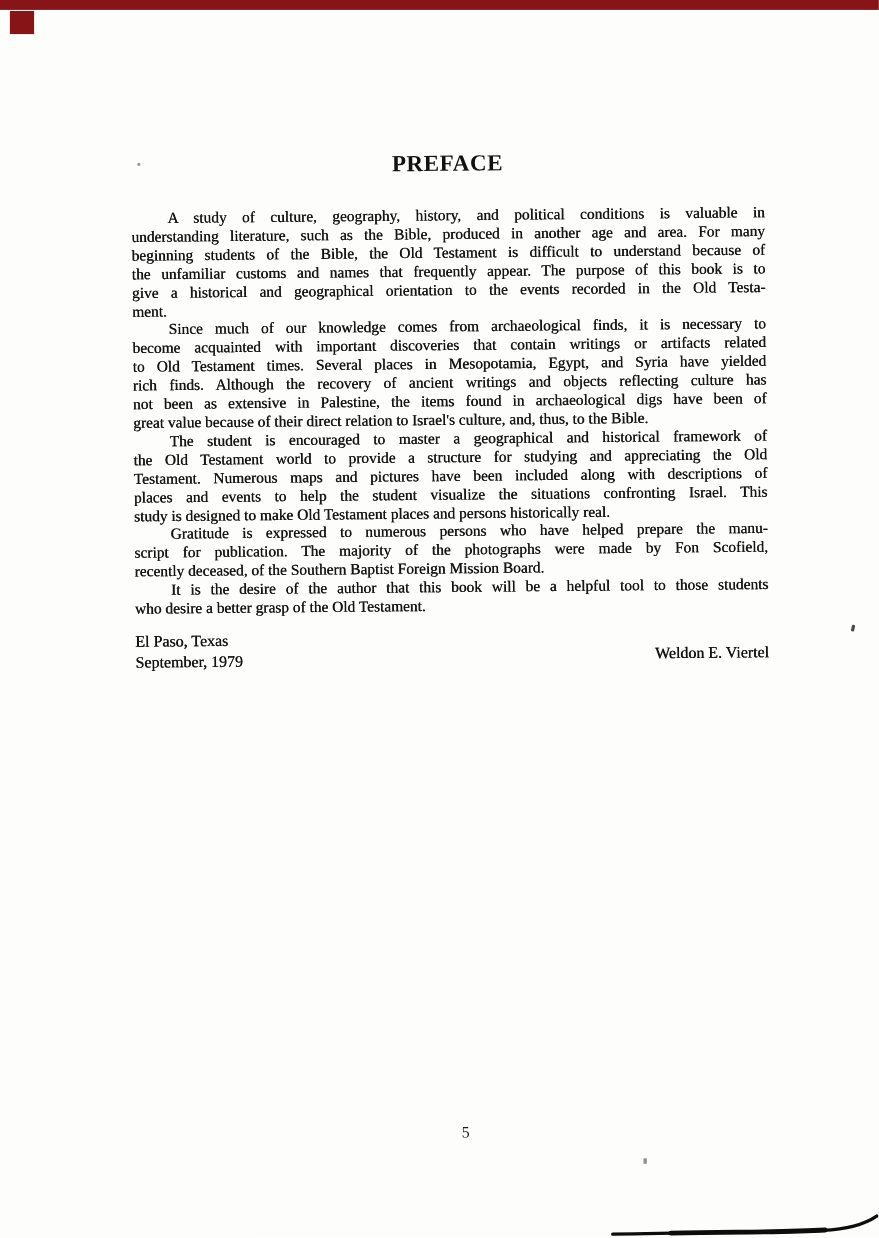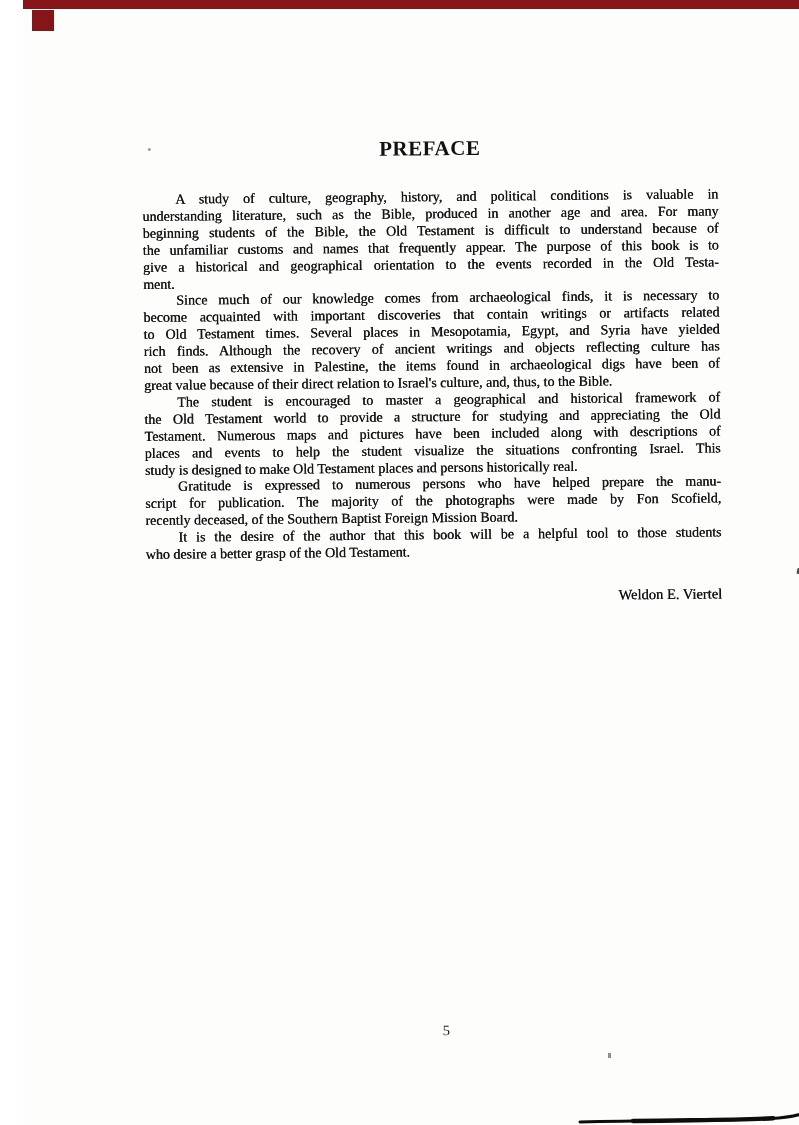--- a/index.html
+++ b/index.html
@@ -6,21 +6,20 @@
   body {
     width: 799px; height: 1125px;
     background: #ffffff;
     position: relative;
     overflow: hidden;
     font-family: "Liberation Serif", serif;
   }
   .page {
     position: absolute; inset: 0;
     background: var(--paper, #fdfdfc);
-    margin-left: 23px;
   }
   
   .red-bar {
     position: absolute; left: 0; top: 0; width: 799px; height: 9px;
     background: var(--accent, #871518);
   }
   .red-square {
     position: absolute; left: 9px; top: 10px; width: 22px; height: 21px;
     background: var(--accent, #871518);
   }
@@ -97,20 +96,24 @@
         <div class="line">Testament. Numerous maps and pictures have been included along with descriptions of</div>
         <div class="line">places and events to help the student visualize the situations confronting Israel. This</div>
         <div class="line last">study is designed to make Old Testament places and persons historically real.</div>
         <div class="line indent">Gratitude is expressed to numerous persons who have helped prepare the manu-</div>
         <div class="line">script for publication. The majority of the photographs were made by Fon Scofield,</div>
         <div class="line last">recently deceased, of the Southern Baptist Foreign Mission Board.</div>
         <div class="line indent">It is the desire of the author that this book will be a helpful tool to those students</div>
         <div class="line last">who desire a better grasp of the Old Testament.</div>
       </div>
 
+    <div class="closing-left">
+      <div>El Paso, Texas</div>
+      <div>September, 1979</div>
+    </div>
 
     <div class="author">Weldon E. Viertel</div>
 
     <div class="page-number">5</div>
 
     <div class="speck speck-title"></div>
   </div>
 
   <div class="speck speck-apostrophe"></div>
   <div class="speck speck-bottom"></div>

